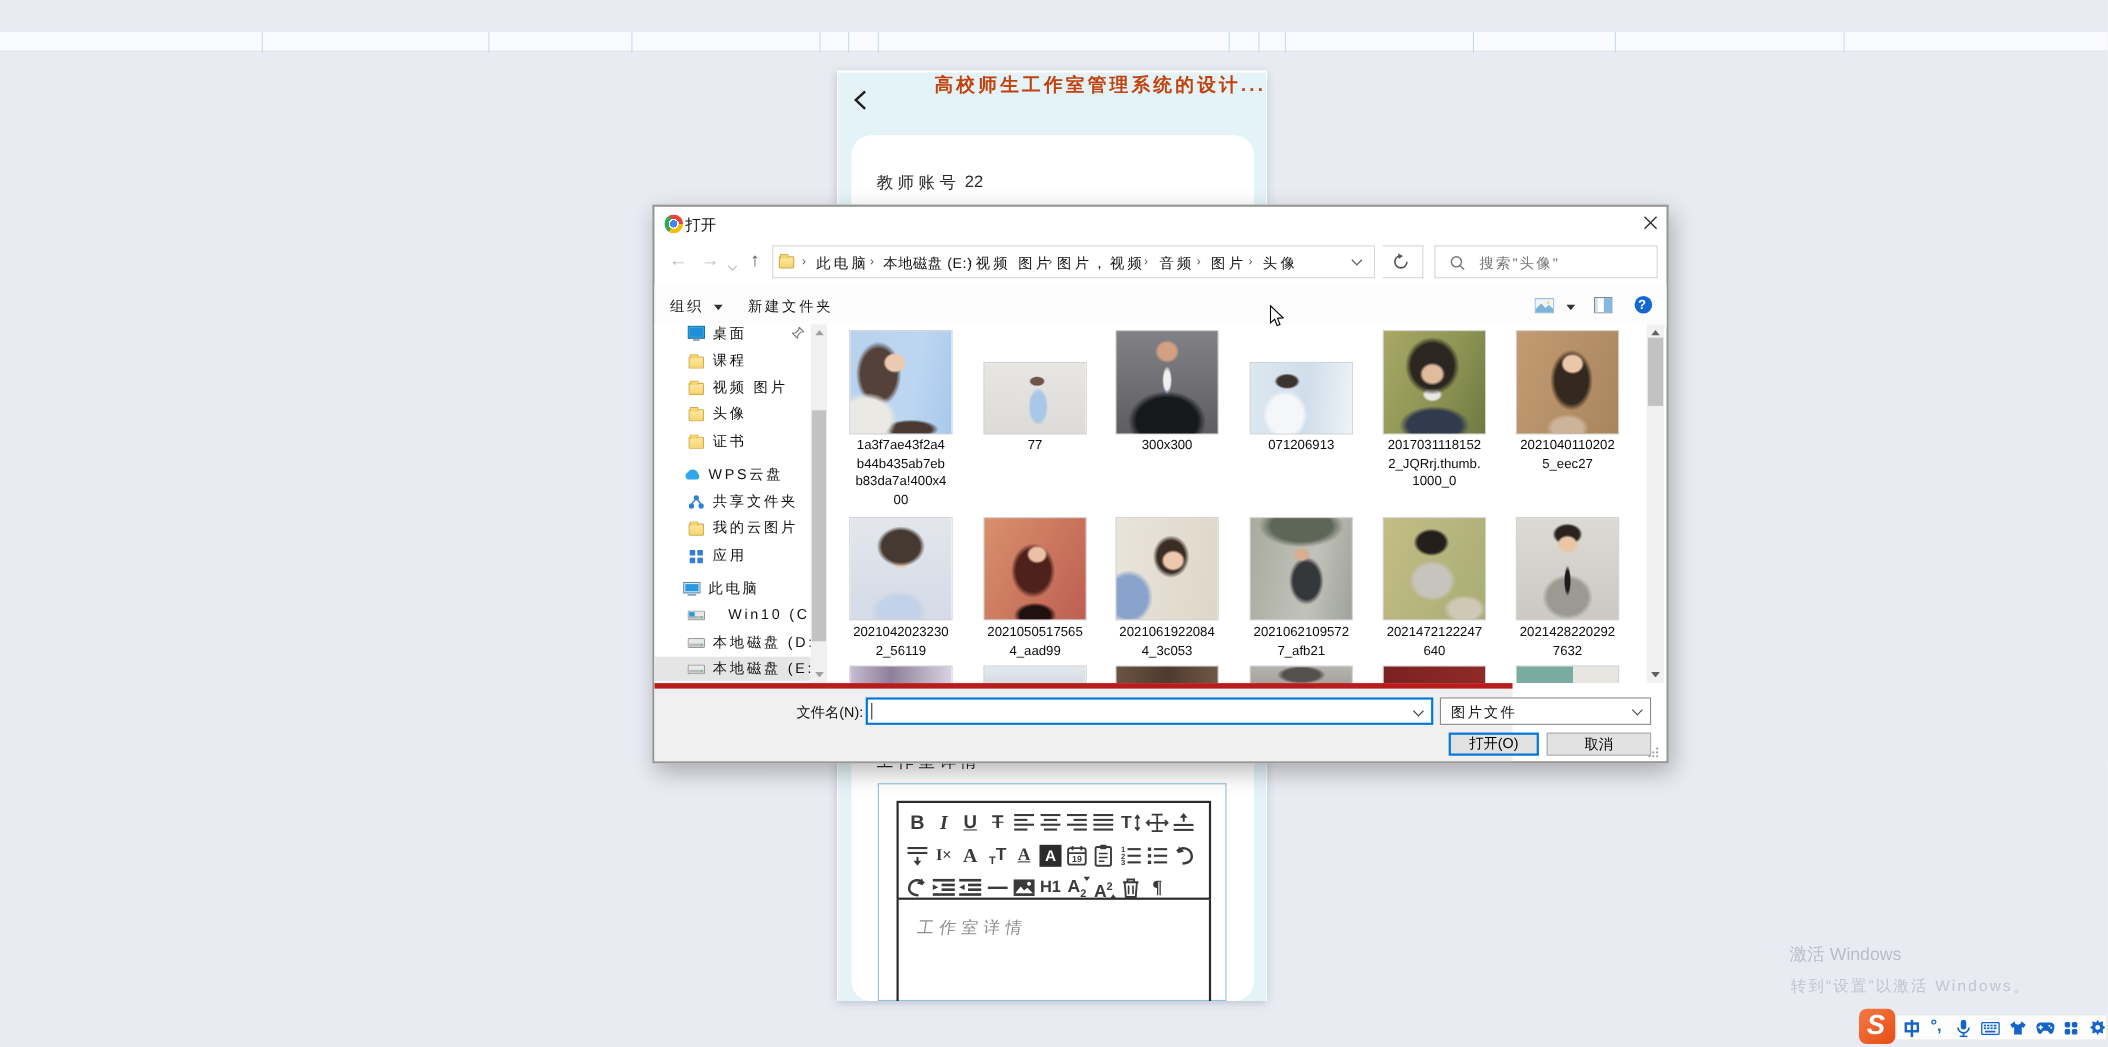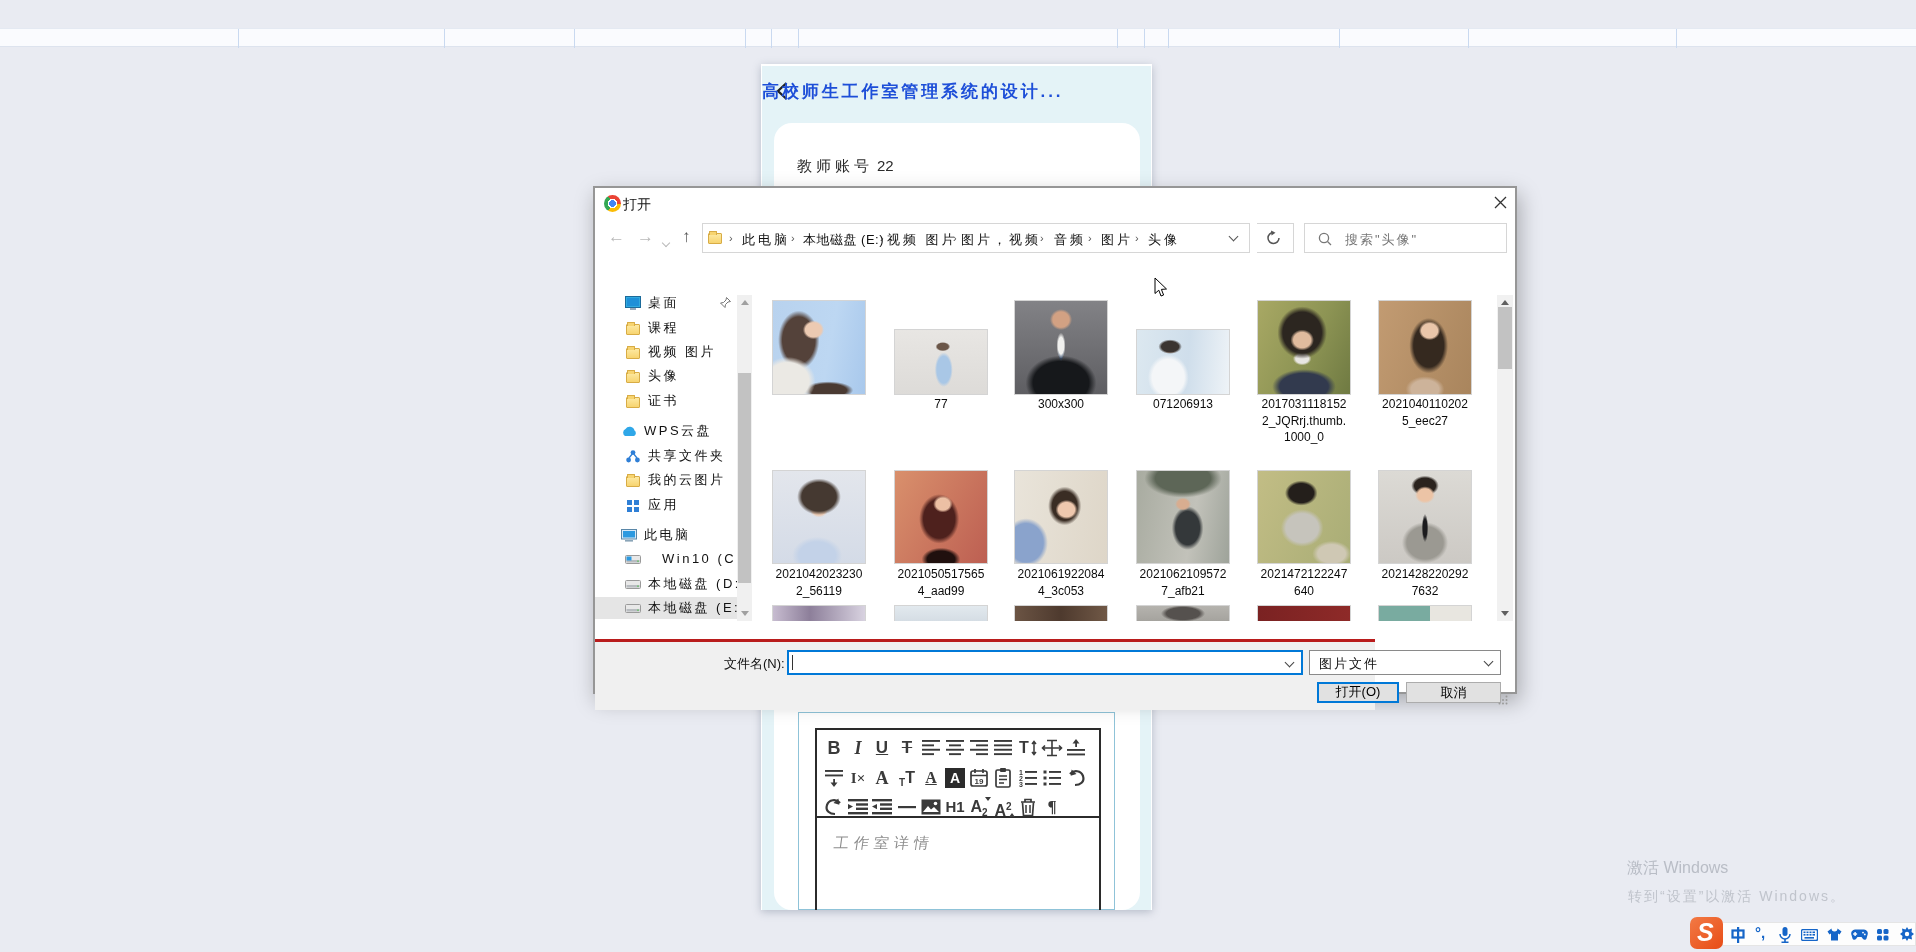--- a/index.html
+++ b/index.html
@@ -5,21 +5,21 @@
 html,body{width:1916px;height:952px;overflow:hidden;font-family:"Liberation Sans",sans-serif}
 #stage{position:absolute;left:0;top:0;width:1916px;height:952px;background:#e9ebf2}
 .abs,.d,.ni{position:absolute}
 #dtbar{left:0;top:0;width:1916px;height:27px;background:#f0f2f5;border-bottom:1px solid #d6d9de;color:#3c4043;font-size:12px}
 #dtbar .t{position:absolute;top:7px;white-space:nowrap}
 .carat{display:inline-block;width:0;height:0;border-left:4px solid transparent;border-right:4px solid transparent;border-top:5px solid #5f6368;vertical-align:middle;margin-left:5px}
 #mediabar{left:0;top:28px;width:1916px;height:19px;background:#fafbfe;border-top:1px solid #e4e9f2;border-bottom:1px solid #dde3ee}
 .msep{position:absolute;top:0;width:1px;height:19px;background:#c9d9f0}
 #phone{left:761px;top:64px;width:391px;height:846px;background:#fff;box-shadow:0 2px 8px rgba(120,130,150,.45)}
 #page{position:absolute;left:1px;top:2px;right:1px;bottom:0;background:#e4f3f7;overflow:hidden}
-#ptitle{position:absolute;left:0;top:14px;width:100%;text-align:left;font-weight:bold;font-size:17px;color:#1d4ed8;letter-spacing:2.9px}
+#ptitle{position:absolute;left:0;top:0;width:100%;text-align:right;font-weight:bold;font-size:17px;color:#c2410c;letter-spacing:2.9px}
 #pback{position:absolute;left:14px;top:16px}
 #card{position:absolute;left:12px;top:57px;width:366px;height:787px;background:#fff;border-radius:18px}
 .frow{position:absolute;left:23px;font-size:15px;color:#2a2a2a;letter-spacing:4px}
 #edwrap{position:absolute;left:24px;top:589px;width:317px;height:198px;border:1px solid #8fc3d8;background:#fff}
 #edtool{position:absolute;left:16px;top:15px;width:286px;height:90px;border:2px solid #2b2b2b}
 #edbody{position:absolute;left:16px;top:105px;width:286px;height:93px;border-left:2px solid #2b2b2b;border-right:2px solid #2b2b2b}
 .ei{position:absolute;width:24px;height:24px;text-align:center;font-size:16px;font-weight:bold;color:#3a3a3a;line-height:24px}
 #edph{position:absolute;left:35px;top:121px;font-size:15px;transform:skewX(-8deg);color:#8d8d8d;letter-spacing:5px}
 #actw{left:1627px;top:858px;color:#b9bdc6;font-size:16px}
 #actw2{left:1628px;top:888px;color:#c0c4cc;font-size:14px;letter-spacing:2px}
@@ -33,21 +33,21 @@
 #rbox{left:662px;top:35px;width:37px;height:30px;border:1px solid #d6d6d6;border-left:none;background:#fff}
 #sbox{left:709px;top:35px;width:203px;height:30px;border:1px solid #d6d6d6;background:#fff;font-size:13px;color:#757575}
 #dtools{left:0;top:71px;width:920px;height:38px;background:#fcfcfc;border-bottom:1px solid #e8e8e8;font-size:13px;color:#1b1b1b;letter-spacing:2.5px}
 #dnav{left:0;top:107px;width:142px;height:326px;background:#fff;font-size:13px;color:#111;letter-spacing:2.5px}
 .ni{white-space:nowrap;height:22px;line-height:22px}
 #nsb{left:142px;top:107px;width:15px;height:326px;background:#f0f0f0}
 #flist{left:157px;top:107px;width:745px;height:326px;background:#fff;overflow:hidden}
 .thumb{position:absolute;box-shadow:0 0 0 1px #d4d4d4}
 .fname{position:absolute;width:116px;text-align:center;font-size:12px;line-height:16.5px;color:#0b0b0b}
 #fsb{left:902px;top:107px;width:16px;height:326px;background:#f1f1f1}
-#dbottom{left:0;top:451px;width:780px;height:71px;background:#f0f0f0;border-top:3px solid #b91c1c}
+#dbottom{left:0;top:433px;width:780px;height:71px;background:#f0f0f0;border-top:5px solid #b91c1c}
 #fnlabel{left:129px;top:13px;font-size:13px;color:#111}
 #fninput{left:192px;top:8px;width:516px;height:25px;background:#fff;border:2px solid #0078d7}
 #ftype{left:714px;top:8px;width:192px;height:25px;background:#fff;border:1px solid #8a8a8a;font-size:13px;color:#111}
 #btnopen{left:722px;top:40px;width:82px;height:21px;background:#e1e1e1;border:2px solid #0078d7;font-size:13px;text-align:center;line-height:16px}
 #btncancel{left:811px;top:40px;width:95px;height:21px;background:#e1e1e1;border:1px solid #acacac;font-size:13px;text-align:center;line-height:19px}
 .chev{display:inline-block;width:7px;height:7px;border-right:1.6px solid #666;border-bottom:1.6px solid #666;transform:rotate(45deg)}
 .fico{position:absolute;width:14px;height:11px;background:linear-gradient(#fde9a2,#f7d470);border:1px solid #d8ac45;border-radius:1px}
 .fico:before{content:"";position:absolute;left:0;top:-3px;width:6px;height:3px;background:#f7d470;border:1px solid #d8ac45;border-bottom:none;border-radius:1px 1px 0 0}
 </style></head>
 <body>
@@ -285,20 +285,36 @@
           <path d="M5 0.5 L9.5 2.7 L5.5 5.5 Z" fill="#555"></path>
         </svg>
       </div>
   <div class="d" id="sbox">
         <svg style="position:absolute;left:13px;top:8px" width="14" height="14" viewBox="0 0 14 14">
           <circle cx="6" cy="6" r="4.6" fill="none" stroke="#777" stroke-width="1.3"></circle>
           <path d="M9.5 9.5 L13 13" stroke="#777" stroke-width="1.3"></path>
         </svg>
         <span style="position:absolute;left:40px;top:7px;letter-spacing:2px">搜索"头像"</span>
       </div>
+  <div class="d" id="dtools">
+        <span style="position:absolute;left:14px;top:11px">组织 <span class="carat" style="border-top-color:#333;margin-left:3px"></span></span>
+        <span style="position:absolute;left:85px;top:11px">新建文件夹</span>
+    <svg style="position:absolute;left:800px;top:12px" width="18" height="14" viewBox="0 0 18 14">
+          <rect x="0.5" y="0.5" width="17" height="13" fill="#eef6fc" stroke="#9ab8d0"></rect>
+          <path d="M1 10 L6 5 L10 9 L13 6 L17 10 L17 13 L1 13Z" fill="#7fb2d8"></path>
+          <circle cx="12.5" cy="4" r="1.6" fill="#f2e28a"></circle>
+        </svg>
+    <span style="position:absolute;left:824px;top:12px"><span class="carat" style="border-top-color:#333"></span></span>
+    <svg style="position:absolute;left:854px;top:11px" width="17" height="15" viewBox="0 0 17 15">
+          <rect x="0.5" y="0.5" width="16" height="14" fill="#fff" stroke="#888"></rect>
+          <rect x="9" y="1" width="7.5" height="13" fill="#86b7e0"></rect>
+          <rect x="1" y="1" width="2.5" height="13" fill="#cfe0ee"></rect>
+        </svg>
+    <div style="position:absolute;left:891px;top:10px;width:16px;height:16px;border-radius:50%;background:#1269d3;color:#fff;font-size:12px;font-weight:bold;text-align:center;line-height:16px">?</div>
+  </div>
   <div class="d" id="dnav">
         <div style="position:absolute;left:0;top:302.0px;width:142px;height:22px;background:#e5e5e5"></div>
         <div class="ni" style="left:0;top:-3.0px;width:142px">
           <svg style="position:absolute;left:30px;top:4px" width="16" height="15" viewBox="0 0 16 15">
             <rect x="0.5" y="0.5" width="15" height="11" fill="#31aade" stroke="#1b6a9a"></rect>
             <rect x="2" y="2" width="12" height="8" fill="#1e90d8"></rect>
             <rect x="5" y="12" width="6" height="2" fill="#9ab"></rect>
           </svg>
           <span style="position:absolute;left:53px;top:0">桌面</span>
           <svg style="position:absolute;left:125px;top:5px" width="11" height="11" viewBox="0 0 11 11">
@@ -401,20 +417,21 @@
         <div class="thumb" style="left:263px;top:176px;width:92px;height:92px;background:radial-gradient(17% 15% at 56% 42%, #eec8ae 0 52%, rgba(0,0,0,0) 70%), radial-gradient(30% 35% at 54% 38%, #3a2d24 0 45%, rgba(0,0,0,0) 60%), radial-gradient(34% 38% at 12% 78%, #8aa3cc 0 55%, rgba(0,0,0,0) 70%), linear-gradient(100deg, #e9e4da, #ded6c8)"></div>
         <div class="thumb" style="left:385px;top:176px;width:92px;height:92px;background:radial-gradient(12% 10% at 50% 36%, #d8ad90 0 50%, rgba(0,0,0,0) 72%), radial-gradient(26% 36% at 55% 62%, #34383a 0 50%, rgba(0,0,0,0) 66%), radial-gradient(60% 30% at 50% 8%, #5d6657 0 50%, rgba(0,0,0,0) 70%), linear-gradient(100deg, #a8aba0, #c2c2ba 60%, #9ea39a)"></div>
         <div class="thumb" style="left:506px;top:176px;width:92px;height:92px;background:radial-gradient(26% 20% at 47% 24%, #241f1b 0 52%, rgba(0,0,0,0) 68%), radial-gradient(34% 30% at 48% 62%, #c6c4bc 0 52%, rgba(0,0,0,0) 68%), radial-gradient(30% 20% at 80% 90%, #cfc8b4 0 50%, rgba(0,0,0,0) 70%), linear-gradient(115deg, #c2bd85, #a9ad76)"></div>
         <div class="thumb" style="left:627px;top:176px;width:92px;height:92px;background:radial-gradient(15% 13% at 50% 26%, #ecc4a6 0 52%, rgba(0,0,0,0) 72%), radial-gradient(22% 16% at 50% 16%, #2a231e 0 52%, rgba(0,0,0,0) 68%), radial-gradient(5% 22% at 50% 62%, #1c1c1e 0 45%, rgba(0,0,0,0) 70%), radial-gradient(38% 34% at 50% 78%, #9b9992 0 52%, rgba(0,0,0,0) 66%), linear-gradient(#dcdad5, #ccc9c4)"></div>
         <div class="thumb" style="left:21px;top:311px;width:92px;height:15px;background:linear-gradient(90deg,#c7bcd0,#8d7f9a 40%,#d8d2e0)"></div>
         <div class="thumb" style="left:143px;top:311px;width:92px;height:15px;background:linear-gradient(#e2e9ee,#d5dde4)"></div>
         <div class="thumb" style="left:263px;top:311px;width:92px;height:15px;background:linear-gradient(90deg,#6b5444,#4e3a2e 50%,#705846)"></div>
         <div class="thumb" style="left:385px;top:311px;width:92px;height:15px;background:radial-gradient(40% 90% at 50% 50%, #55514e 0 45%, rgba(0,0,0,0) 60%), linear-gradient(#b5b3ae,#a5a39e)"></div>
         <div class="thumb" style="left:506px;top:311px;width:92px;height:15px;background:linear-gradient(90deg,#7a2222,#8e2a28)"></div>
         <div class="thumb" style="left:627px;top:311px;width:92px;height:15px;background:linear-gradient(90deg,#79aba0 0 55%,#e8e6e0 55%)"></div>
+        <div class="fname" style="left:9px;top:101px">1a3f7ae43f2a4<br>b44b435ab7eb<br>b83da7a!400x4<br>00</div>
         <div class="fname" style="left:131px;top:101px">77</div>
         <div class="fname" style="left:251px;top:101px">300x300</div>
         <div class="fname" style="left:373px;top:101px">071206913</div>
         <div class="fname" style="left:494px;top:101px">2017031118152<br>2_JQRrj.thumb.<br>1000_0</div>
         <div class="fname" style="left:615px;top:101px">2021040110202<br>5_eec27</div>
         <div class="fname" style="left:9px;top:271px">2021042023230<br>2_56119</div>
         <div class="fname" style="left:131px;top:271px">2021050517565<br>4_aad99</div>
         <div class="fname" style="left:251px;top:271px">2021061922084<br>4_3c053</div>
         <div class="fname" style="left:373px;top:271px">2021062109572<br>7_afb21</div>
         <div class="fname" style="left:494px;top:271px">2021472122247<br>640</div>

